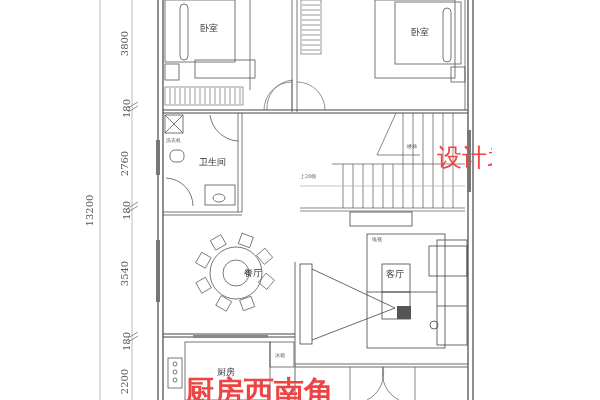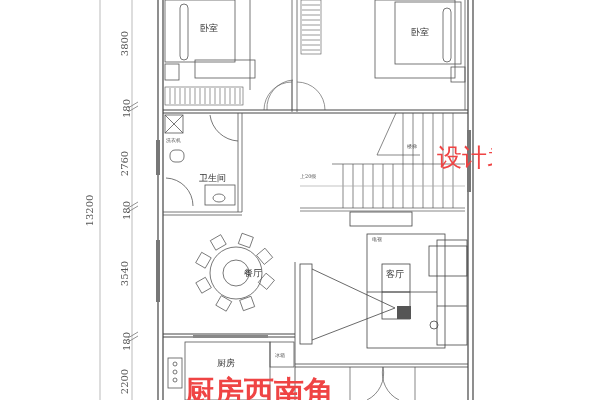--- a/index.html
+++ b/index.html
@@ -197,24 +197,24 @@
       <rect x="270" y="342" width="24" height="25"></rect>
       <rect x="168" y="358" width="14" height="30"></rect>
       <circle cx="175" cy="364" r="2"></circle>
         <circle cx="175" cy="372" r="2"></circle>
         <circle cx="175" cy="380" r="2"></circle>
     </g>
   </svg>
 
   <span class="lbl" style="left:200px;top:22px;">卧室</span>
   <span class="lbl" style="left:411px;top:26px;">卧室</span>
-  <span class="lbl" style="left:199px;top:172px;">卫生间</span>
+  <span class="lbl" style="left:199px;top:156px;">卫生间</span>
   <span class="tiny" style="left:166px;top:137px;">洗衣机</span>
   <span class="lbl" style="left:244px;top:267px;">餐厅</span>
-  <span class="lbl" style="left:217px;top:357px;">厨房</span>
+  <span class="lbl" style="left:217px;top:366px;">厨房</span>
   <span class="tiny" style="left:275px;top:352px;">冰箱</span>
   <span class="lbl" style="left:386px;top:268px;text-align:center;">客厅</span>
   <span class="tiny" style="left:300px;top:173px;">上20级</span>
   <span class="tiny" style="left:372px;top:236px;">电视</span>
   <span class="tiny" style="left:407px;top:143px;">楼梯</span>
 
   <span class="dim" style="left:74px;top:205px;">13200</span>
   <span class="dim" style="left:112px;top:38px;">3800</span>
   <span class="dim" style="left:117px;top:103px;">180</span>
   <span class="dim" style="left:112px;top:158px;">2760</span>

